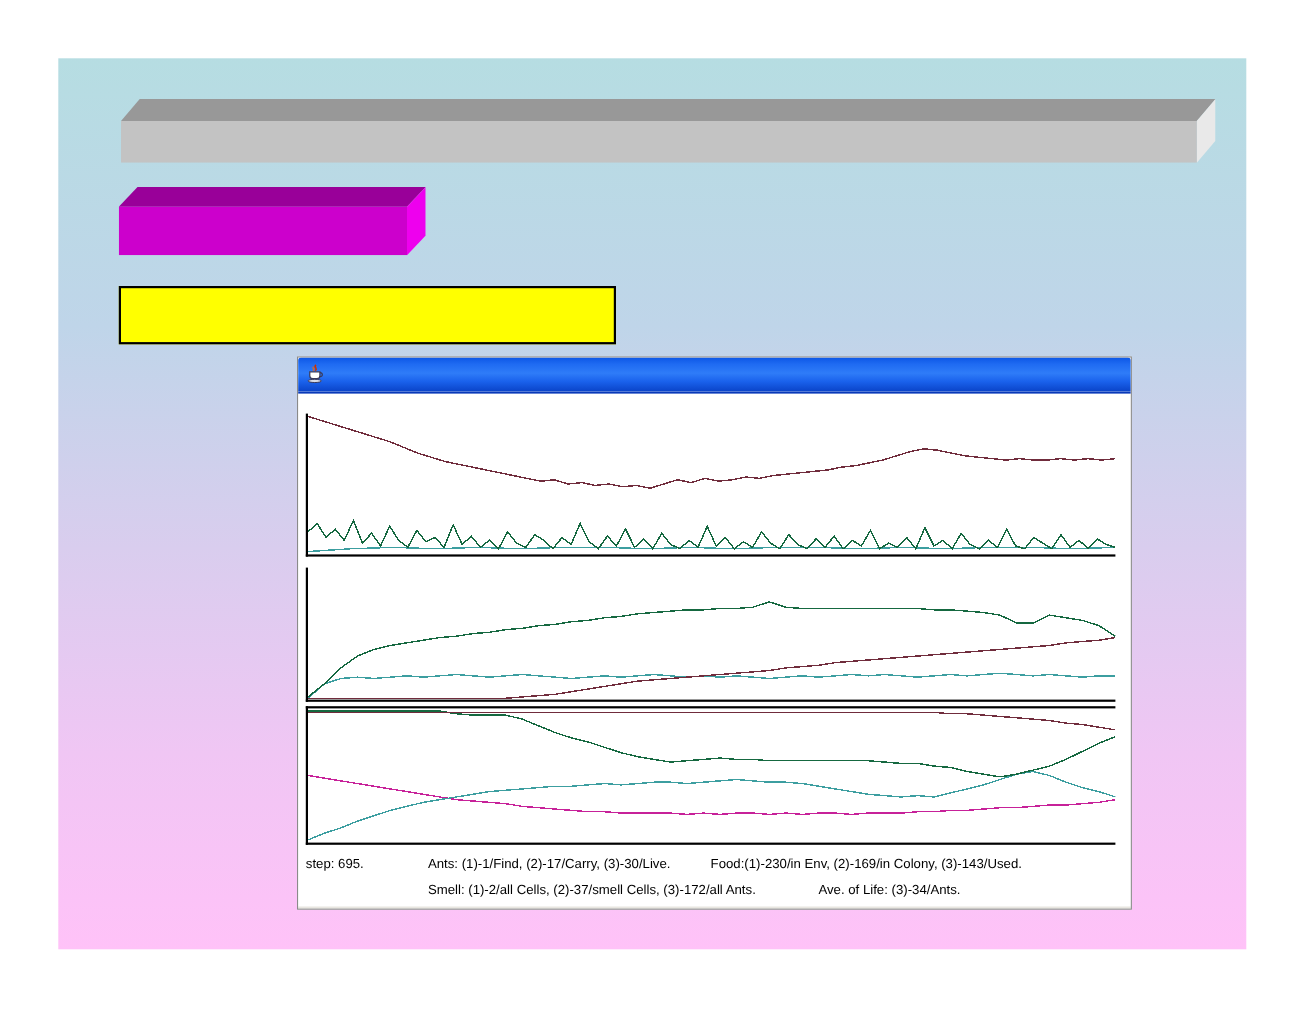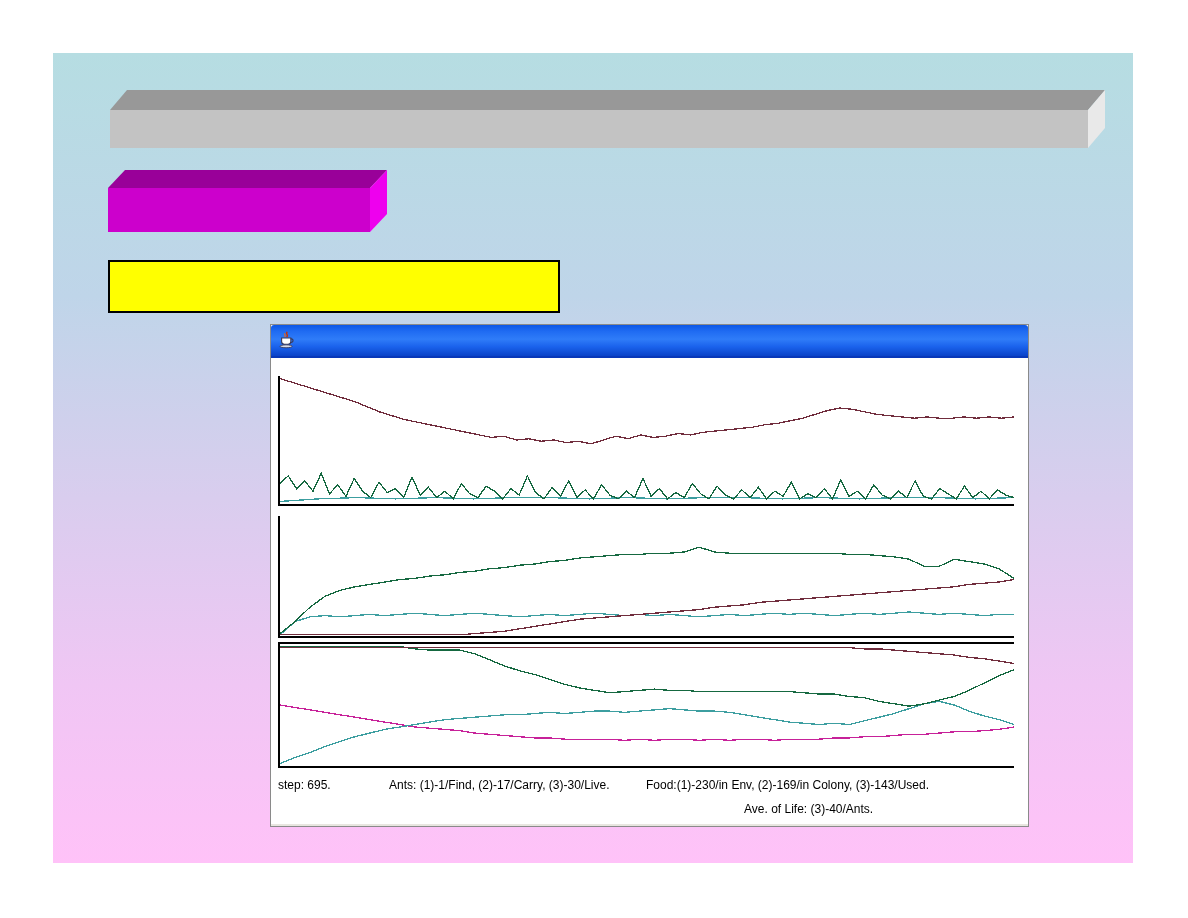--- a/index.html
+++ b/index.html
@@ -119,15 +119,16 @@
           <polyline points="0.00,50 2.04,52 4.08,54 6.12,56 8.16,58 10.20,60 12.24,62 14.29,64 16.33,66 18.37,68 20.41,69 22.45,70 24.49,71 26.53,73 28.57,74 30.61,75 32.65,76 34.69,77 36.73,77 38.78,78 40.82,78 42.86,78 44.90,78 46.94,79 48.98,78 51.02,79 53.06,78 55.10,78 57.14,79 59.18,78 61.22,79 63.27,78 65.31,78 67.35,79 69.39,78 71.43,78 73.47,78 75.51,77 77.55,77 79.59,76 81.63,76 83.67,75 85.71,74 87.76,74 89.80,73 91.84,72 93.88,72 95.92,71 97.96,70 100.00,68" fill="none" stroke="#c72199" stroke-width="1.3" vector-effect="non-scaling-stroke"></polyline>
           <polyline points="0.00,98 2.04,93 4.08,89 6.12,84 8.16,80 10.20,76 12.24,73 14.29,70 16.33,68 18.37,66 20.41,64 22.45,62 24.49,61 26.53,60 28.57,59 30.61,58 32.65,58 34.69,57 36.73,56 38.78,57 40.82,56 42.86,55 44.90,55 46.94,56 48.98,55 51.02,54 53.06,53 55.10,54 57.14,55 59.18,55 61.22,56 63.27,58 65.31,60 67.35,62 69.39,64 71.43,65 73.47,66 75.51,65 77.55,66 79.59,63 81.63,60 83.67,57 85.71,53 87.76,49 89.80,47 91.84,50 93.88,55 95.92,59 97.96,62 100.00,66" fill="none" stroke="#3c9ea0" stroke-width="1.3" vector-effect="non-scaling-stroke"></polyline>
           <polyline points="0.00,2 2.04,2 4.08,2 6.12,2 8.16,2 10.20,2 12.24,2 14.29,2 16.33,2 18.37,4 20.41,5 22.45,5 24.49,5 26.53,8 28.57,13 30.61,18 32.65,22 34.69,25 36.73,29 38.78,33 40.82,36 42.86,38 44.90,40 46.94,39 48.98,38 51.02,37 53.06,38 55.10,38 57.14,39 59.18,39 61.22,39 63.27,39 65.31,39 67.35,39 69.39,39 71.43,40 73.47,41 75.51,41 77.55,43 79.59,44 81.63,47 83.67,49 85.71,51 87.76,49 89.80,46 91.84,43 93.88,38 95.92,32 97.96,26 100.00,21" fill="none" stroke="#156840" stroke-width="1.3" vector-effect="non-scaling-stroke"></polyline>
           <polyline points="0.00,3 2.04,3 4.08,3 6.12,3 8.16,3 10.20,3 12.24,3 14.29,3 16.33,3 18.37,3 20.41,3 22.45,3 24.49,3 26.53,3 28.57,3 30.61,3 32.65,3 34.69,3 36.73,3 38.78,3 40.82,3 42.86,3 44.90,3 46.94,3 48.98,3 51.02,3 53.06,3 55.10,3 57.14,3 59.18,3 61.22,3 63.27,3 65.31,3 67.35,3 69.39,3 71.43,3 73.47,3 75.51,3 77.55,3 79.59,4 81.63,4 83.67,5 85.71,6 87.76,7 89.80,8 91.84,9 93.88,11 95.92,12 97.96,14 100.00,16" fill="none" stroke="#702c3c" stroke-width="1.3" vector-effect="non-scaling-stroke"></polyline>
         </svg>
     </div>
 
     <span class="st step">step: 695.</span>
     <span class="st ants">Ants: (1)-1/Find, (2)-17/Carry, (3)-30/Live.</span>
     <span class="st food">Food:(1)-230/in Env, (2)-169/in Colony, (3)-143/Used.</span>
-    <span class="st life">Ave. of Life: (3)-40/Ants.</span>
+    <span class="st smell">Smell: (1)-2/all Cells, (2)-37/smell Cells, (3)-172/all Ants.</span>
+    <span class="st life">Ave. of Life: (3)-34/Ants.</span>
   </div>
 </div>
 
 </body></html>

